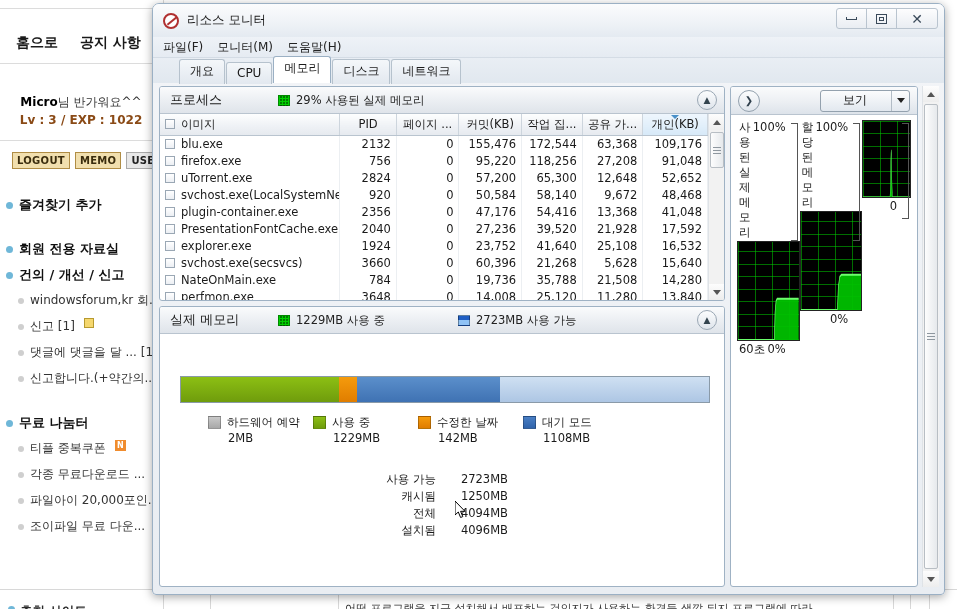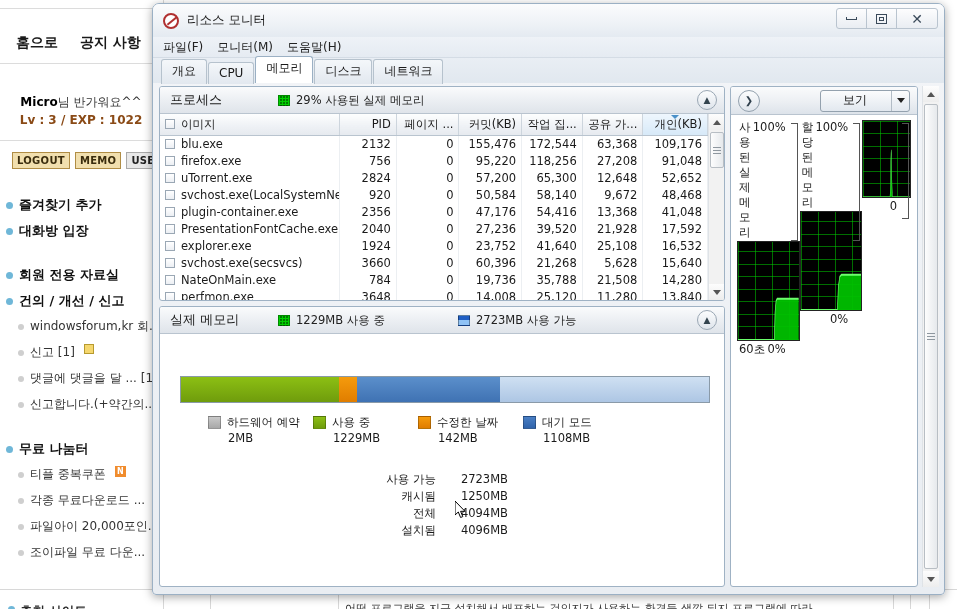--- a/index.html
+++ b/index.html
@@ -111,21 +111,21 @@
   .gl-max:after{content:"";position:absolute;left:2px;top:2px;right:2px;bottom:2px;border:1px solid #3a4a5a;}
   .gl-close { font-size:14px; color:#3a4a5a; font-weight:bold; line-height:1; }
 
   .menubar {
     height: 21px; display:flex; align-items:center; gap:14px; padding-left:10px;
     font-size: 12px; color:#222;
     background: linear-gradient(180deg,#eef2f7,#e5ebf2);
     border-bottom:1px solid #d4dce5;
   }
   .tabsrow {
-    height: 25px; display:flex; align-items:flex-end; padding-left:8px; gap:0px;
+    height: 25px; display:flex; align-items:flex-end; padding-left:26px; gap:0px;
     background: linear-gradient(180deg,#e9eef4,#e1e8ef);
   }
   .tab {
     font-size:12px; color:#1a1a1a; padding:3px 10px 4px 10px;
     border:1px solid #b6c2cd; border-bottom:none; border-radius:3px 3px 0 0;
     background: linear-gradient(180deg,#f4f7fa,#e2e8ef);
     margin-right:1px; position:relative; top:1px;
   }
   .tab.active { background:#ffffff; top:0; padding-bottom:6px; border-color:#9bb0c4; z-index:2; }
 
@@ -168,21 +168,21 @@
   .proc-panel { height: 215px; }
   .tbl-wrap { flex:1; display:flex; overflow:hidden; }
   .tbl { flex:1; overflow:hidden; }
   table.proc { width:100%; border-collapse:collapse; table-layout:fixed; }
   table.proc th {
     font-size:11.5px; font-weight:normal; color:#1a1a1a;
     background: linear-gradient(180deg,#fdfefe,#eef1f5 60%,#e6eaef);
     border-right:1px solid #cdd5dd; border-bottom:1px solid #b9c4cf;
     height:21px; padding:0 5px; text-align:left; white-space:nowrap; overflow:hidden;
   }
-  table.proc th.num { text-align:right; }
+  table.proc th.num { text-align:center; }
   table.proc th.sorted { background: linear-gradient(180deg,#eef6fd,#d7e9f8); position:relative; }
   table.proc th.sorted:after{
     content:""; position:absolute; left:50%; top:1px; margin-left:-4px;
     border-left:4px solid transparent; border-right:4px solid transparent;
     border-top:4px solid #4a90c8;
   }
   table.proc td {
     font-size:11.5px; color:#1a1a1a; height:17px; padding:0 5px;
     border-right:1px solid #eceff2; white-space:nowrap; overflow:hidden;
   }
@@ -307,24 +307,20 @@
     <div class="bg-btnrow">
       <span class="bg-btn">LOGOUT</span>
       <span class="bg-btn">MEMO</span>
       <span class="bg-btn gray">USER INF</span>
     </div>
 
     <div class="bg-list">
       <div class="bg-li major">
           <span class="dot"></span>
           <span>즐겨찾기 추가</span>
-        </div>
-      <div class="bg-li major">
-          <span class="dot"></span>
-          <span>대화방 입장</span>
         </div>
       <div class="bg-li spacer"></div>
       <div class="bg-li major">
           <span class="dot"></span>
           <span>회원 전용 자료실</span>
         </div>
       <div class="bg-li major">
           <span class="dot"></span>
           <span>건의 / 개선 / 신고</span>
         </div>

